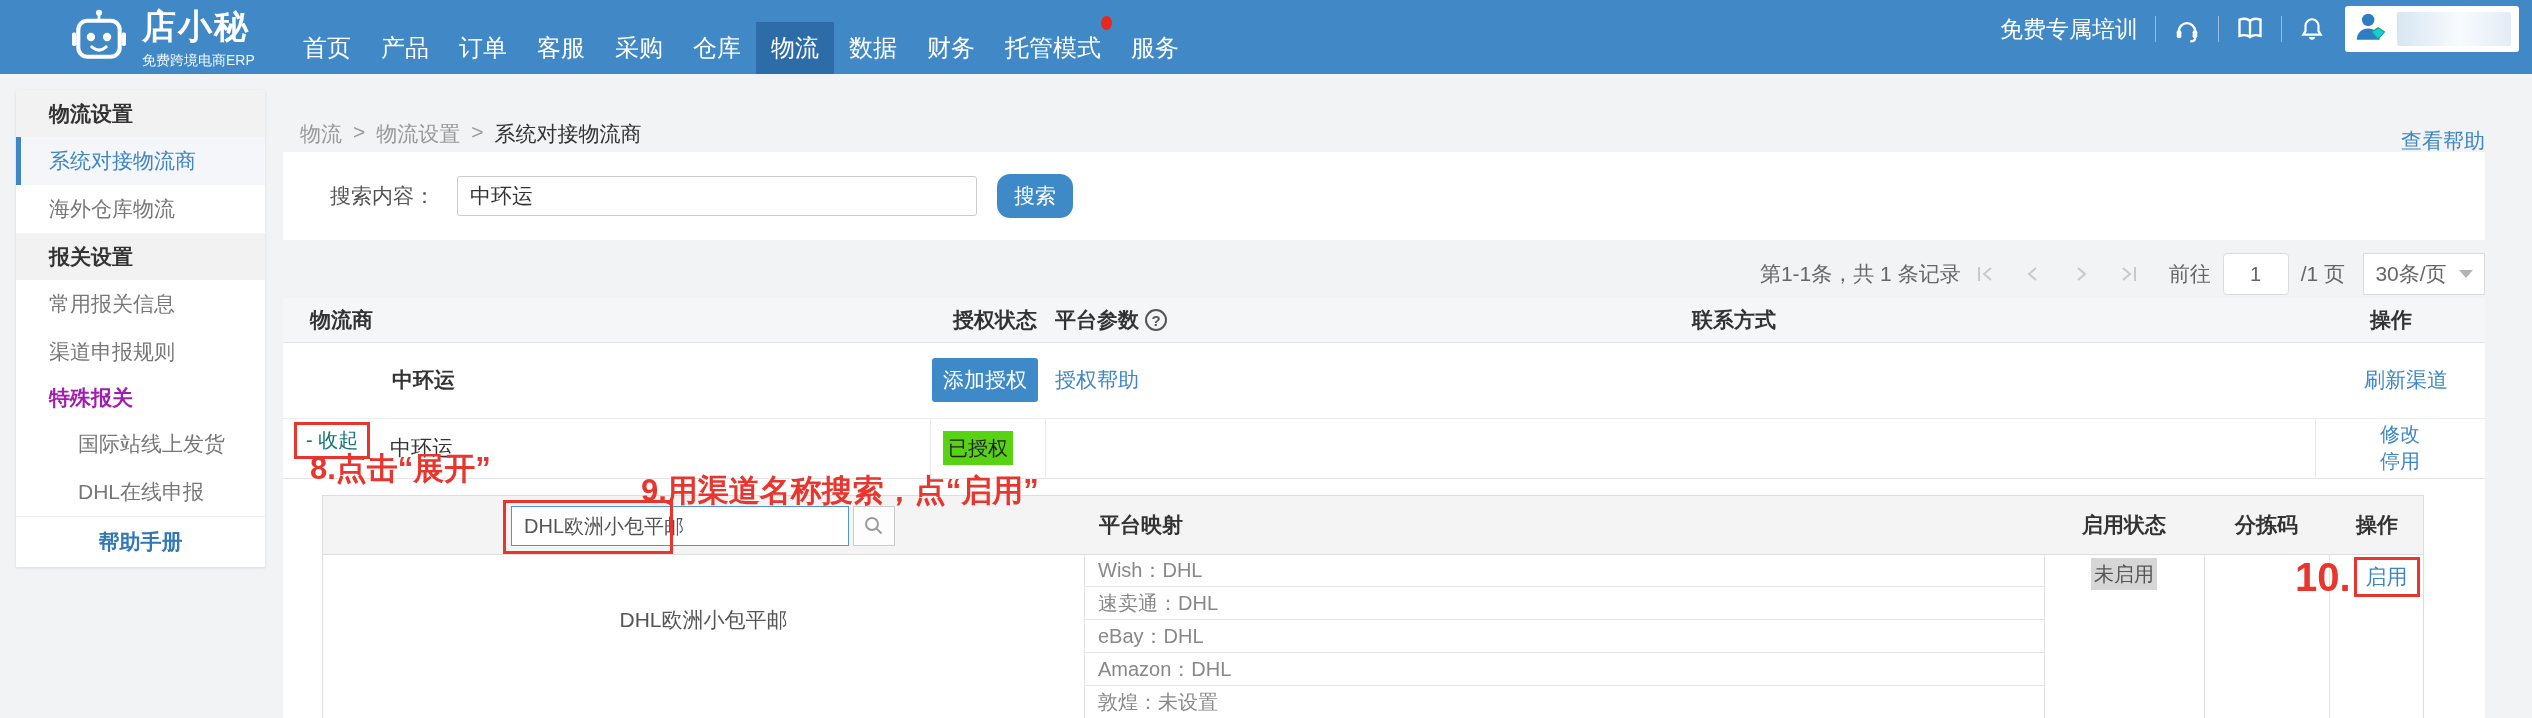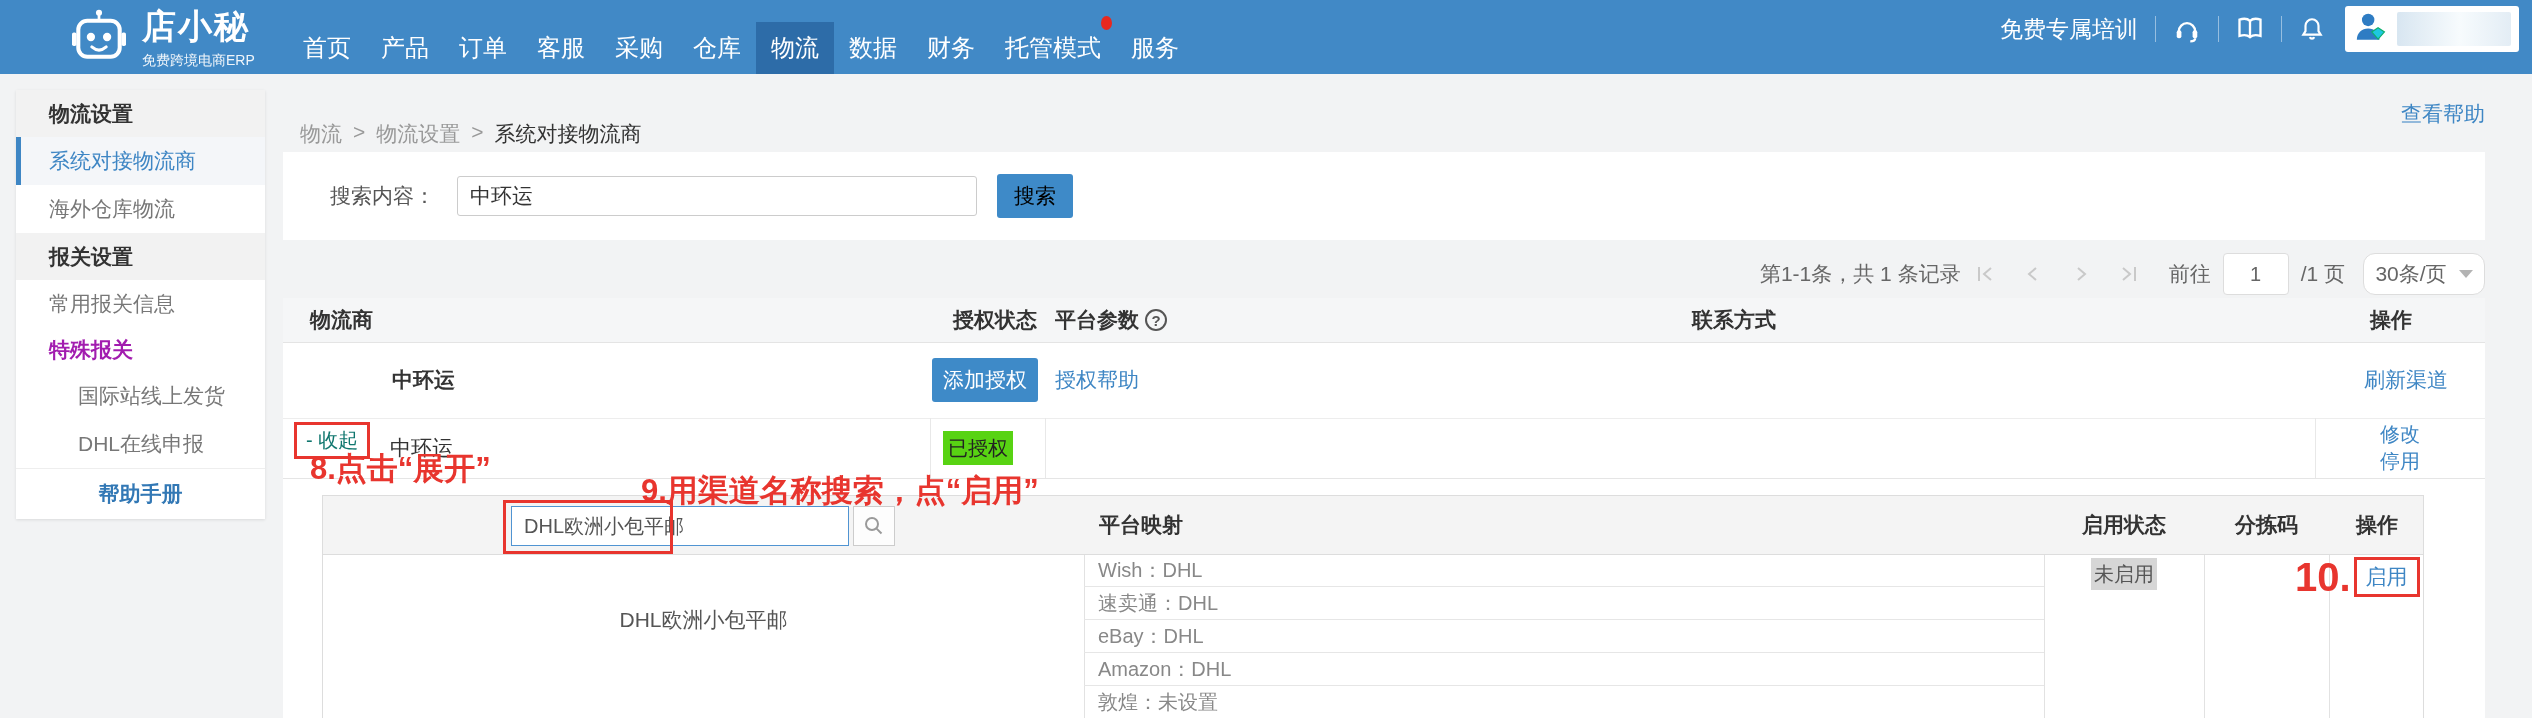--- a/index.html
+++ b/index.html
@@ -27,34 +27,34 @@
   .side-header{height:47px;line-height:47px;padding-left:33px;background:#f2f2f2;color:#333;font-weight:bold;}
   .side-item{height:48px;line-height:48px;padding-left:33px;color:#777;cursor:pointer;}
   .side-item.selected{border-left:5px solid #3e86c4;padding-left:28px;background:#f4f6f9;color:#3e86c4;}
   .side-subheader{height:44px;line-height:44px;padding-left:33px;color:#a21caf;font-weight:bold;}
   .side-subitem{height:48px;line-height:48px;padding-left:62px;color:#777;cursor:pointer;}
   .side-help{height:50px;line-height:50px;text-align:center;color:#3278b5;font-weight:bold;border-top:1px solid #eee;cursor:pointer;}
 
   
   .crumbs{position:absolute;left:300px;top:120px;font-size:21px;color:#999;display:flex;gap:11px;z-index:5;}
   .crumb-last{color:#333;}
-  .help-link{position:absolute;right:47px;top:100px;font-size:21px;color:#3e86c4;cursor:pointer;z-index:5;}
+  .help-link{position:absolute;right:47px;top:127px;font-size:21px;color:#3e86c4;cursor:pointer;z-index:5;}
 
   
   .search-card{position:absolute;left:283px;top:152px;width:2202px;height:88px;background:#fff;display:flex;align-items:center;z-index:4;}
   .search-label{margin-left:47px;color:#555;font-size:21px;}
   .search-input{margin-left:22px;width:494px;height:38px;border:1px solid #ccc;border-radius:3px;padding:0 12px;font-size:21px;color:#333;outline:none;}
-  .search-btn{margin-left:20px;width:76px;height:44px;background:#3e8ac8;color:#000000;border:none;border-radius:3px;font-size:21px;cursor:pointer;}
+  .search-btn{margin-left:20px;width:76px;height:44px;background:#3e8ac8;color:#ffffff;border:none;border-radius:13px;font-size:21px;cursor:pointer;}
 
   
   .pagination{position:absolute;top:252px;right:47px;height:44px;display:flex;align-items:center;font-size:21px;color:#666;z-index:4;}
   .pg-icon{margin:0 13px;display:flex;align-items:center;cursor:pointer;}
   .pg-goto{margin-left:16px;text-align:right;}
   .page-input{width:60px;height:38px;border:1px solid #ddd;border-radius:4px;text-align:center;font-size:20px;color:#666;margin:0 12px;outline:none;}
-  .page-size{margin-left:18px;width:120px;height:40px;border:1px solid #ddd;border-radius:12px;background:#fff;display:flex;align-items:center;justify-content:center;gap:12px;cursor:pointer;color:#666;}
+  .page-size{margin-left:18px;width:120px;height:40px;border:1px solid #ddd;border-radius:0;background:#fff;display:flex;align-items:center;justify-content:center;gap:12px;cursor:pointer;color:#666;}
   .caret-down{width:0;height:0;border-left:7px solid transparent;border-right:7px solid transparent;border-top:8px solid #b3b3b3;}
 
   
   .table-card{position:absolute;left:283px;top:298px;width:2202px;height:420px;background:#fff;z-index:3;}
   .thead{position:absolute;top:0;left:0;right:0;height:44px;background:#f5f6f7;border-bottom:1px solid #e4e4e4;font-weight:bold;font-size:21px;color:#333;}
   .th{position:absolute;line-height:44px;white-space:nowrap;}
   .th-provider{left:27px;} .th-auth{left:670px;} .th-params{left:772px;display:flex;align-items:center;gap:6px;}
   .th-contact{left:1409px;} .th-actions{left:2087px;}
   .q-icon{width:22px;height:22px;border:2px solid #555;border-radius:50%;font-size:15px;line-height:20px;text-align:center;color:#555;font-weight:bold;box-sizing:border-box;}
 
@@ -178,20 +178,21 @@
       </span>
     </div>
   </header>
 
   <aside class="sidebar">
     <div class="side-header">物流设置</div>
     <div class="side-item selected">系统对接物流商</div>
     <div class="side-item">海外仓库物流</div>
     <div class="side-header">报关设置</div>
     <div class="side-item">常用报关信息</div>
+    <div class="side-item">渠道申报规则</div>
     <div class="side-subheader">特殊报关</div>
     <div class="side-subitem">国际站线上发货</div>
     <div class="side-subitem">DHL在线申报</div>
     <div class="side-help">帮助手册</div>
   </aside>
 
   <div class="crumbs">
     <span>物流</span>
     <span>&gt;</span>
     <span>物流设置</span>

